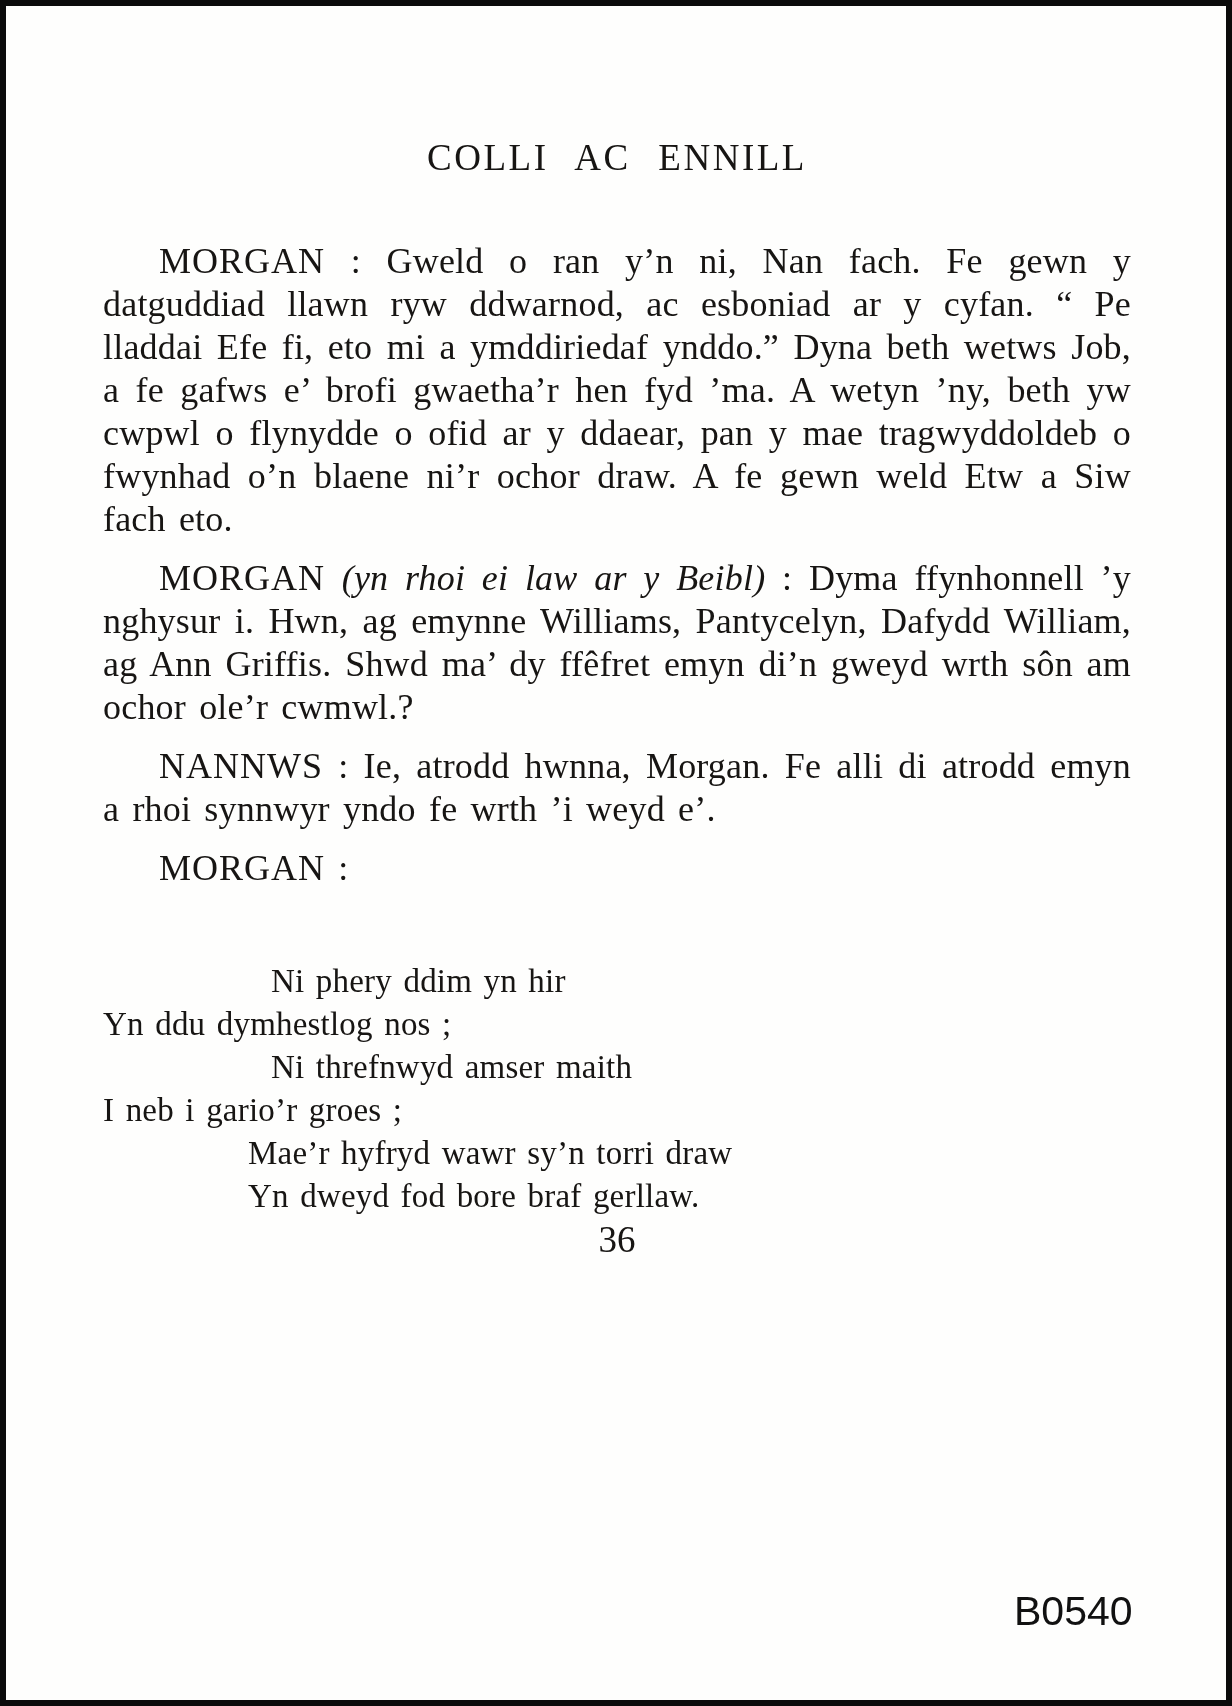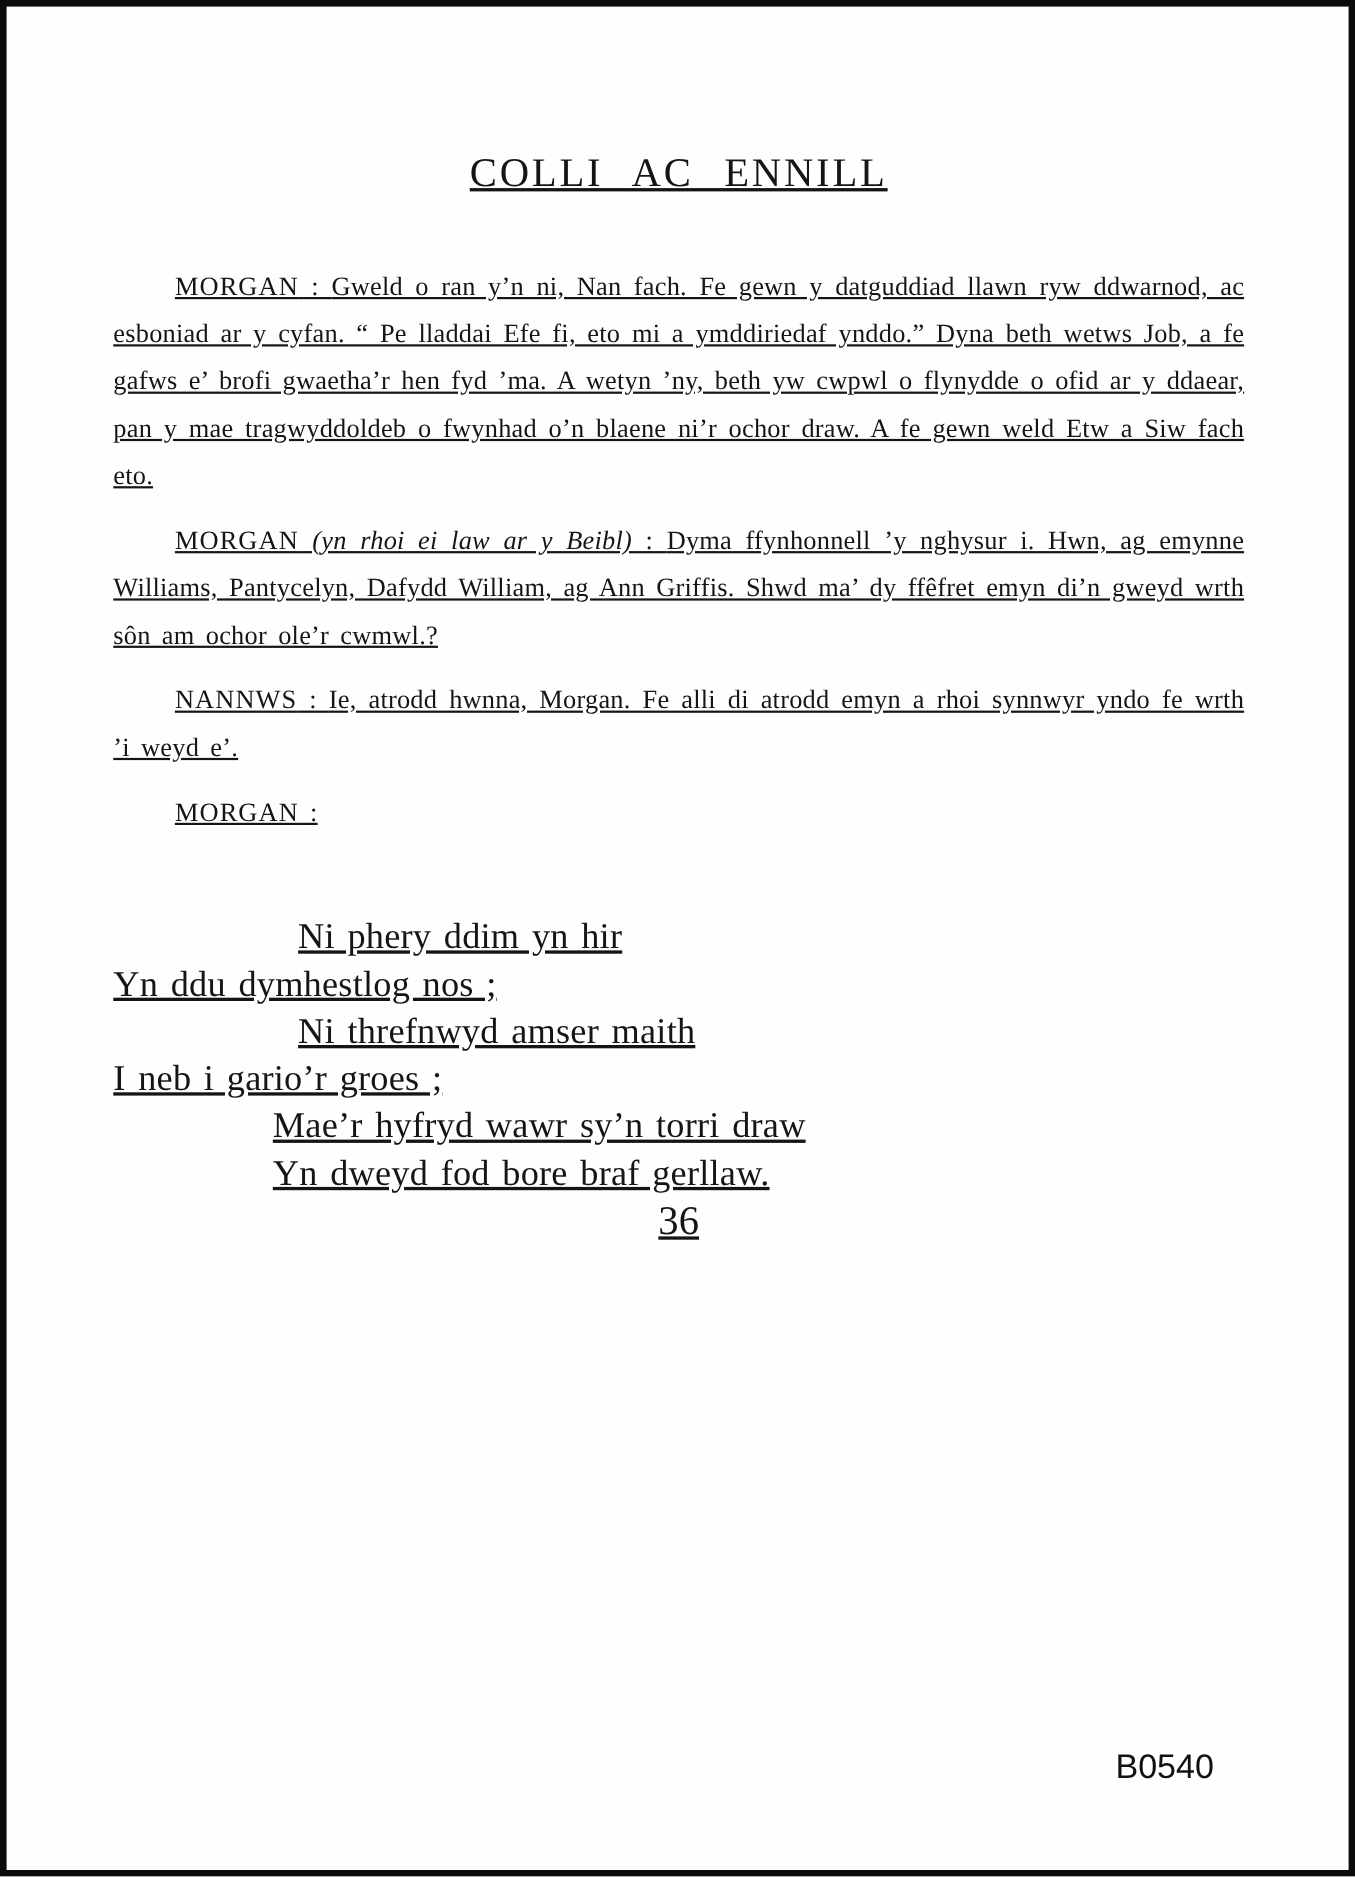--- a/index.html
+++ b/index.html
@@ -16,34 +16,33 @@
     background: #fefefd;
     overflow: hidden;
     font-family: "Liberation Serif", "DejaVu Serif", serif;
     color: #171513;
   }
   .content {
     box-sizing: border-box;
     width: 100%;
     height: 100%;
     padding: 132px 95px 0 97px;
-    text-decoration: underline;
   }
   .title {
     margin: 0;
     font-size: 37px;
     font-weight: normal;
     line-height: 40px;
     text-align: center;
     letter-spacing: 2.5px;
     word-spacing: 16px;
   }
   .para {
     margin: 16px 0 0 0;
-    font-size: 24px;
+    font-size: 36px;
     line-height: 43px;
     text-align: justify;
     text-indent: 56px;
     letter-spacing: 0.2px;
     word-spacing: 4px;
   }
   .para.first {
     margin-top: 62px;
   }
   .speaker {
@@ -66,21 +65,21 @@
   .page-number {
     font-size: 37px;
     line-height: 43px;
     text-align: center;
   }
   .scan-code {
     position: absolute;
     top: 1582px;
     left: 1008px;
     font-family: "Liberation Sans", "DejaVu Sans", sans-serif;
-    font-size: 31px;
+    font-size: 41px;
     color: #111;
   }
 </style>
 </head>
 <body>
 
 <div class="frame">
   <div class="content">
 
     <h1 class="title">COLLI AC ENNILL</h1>

